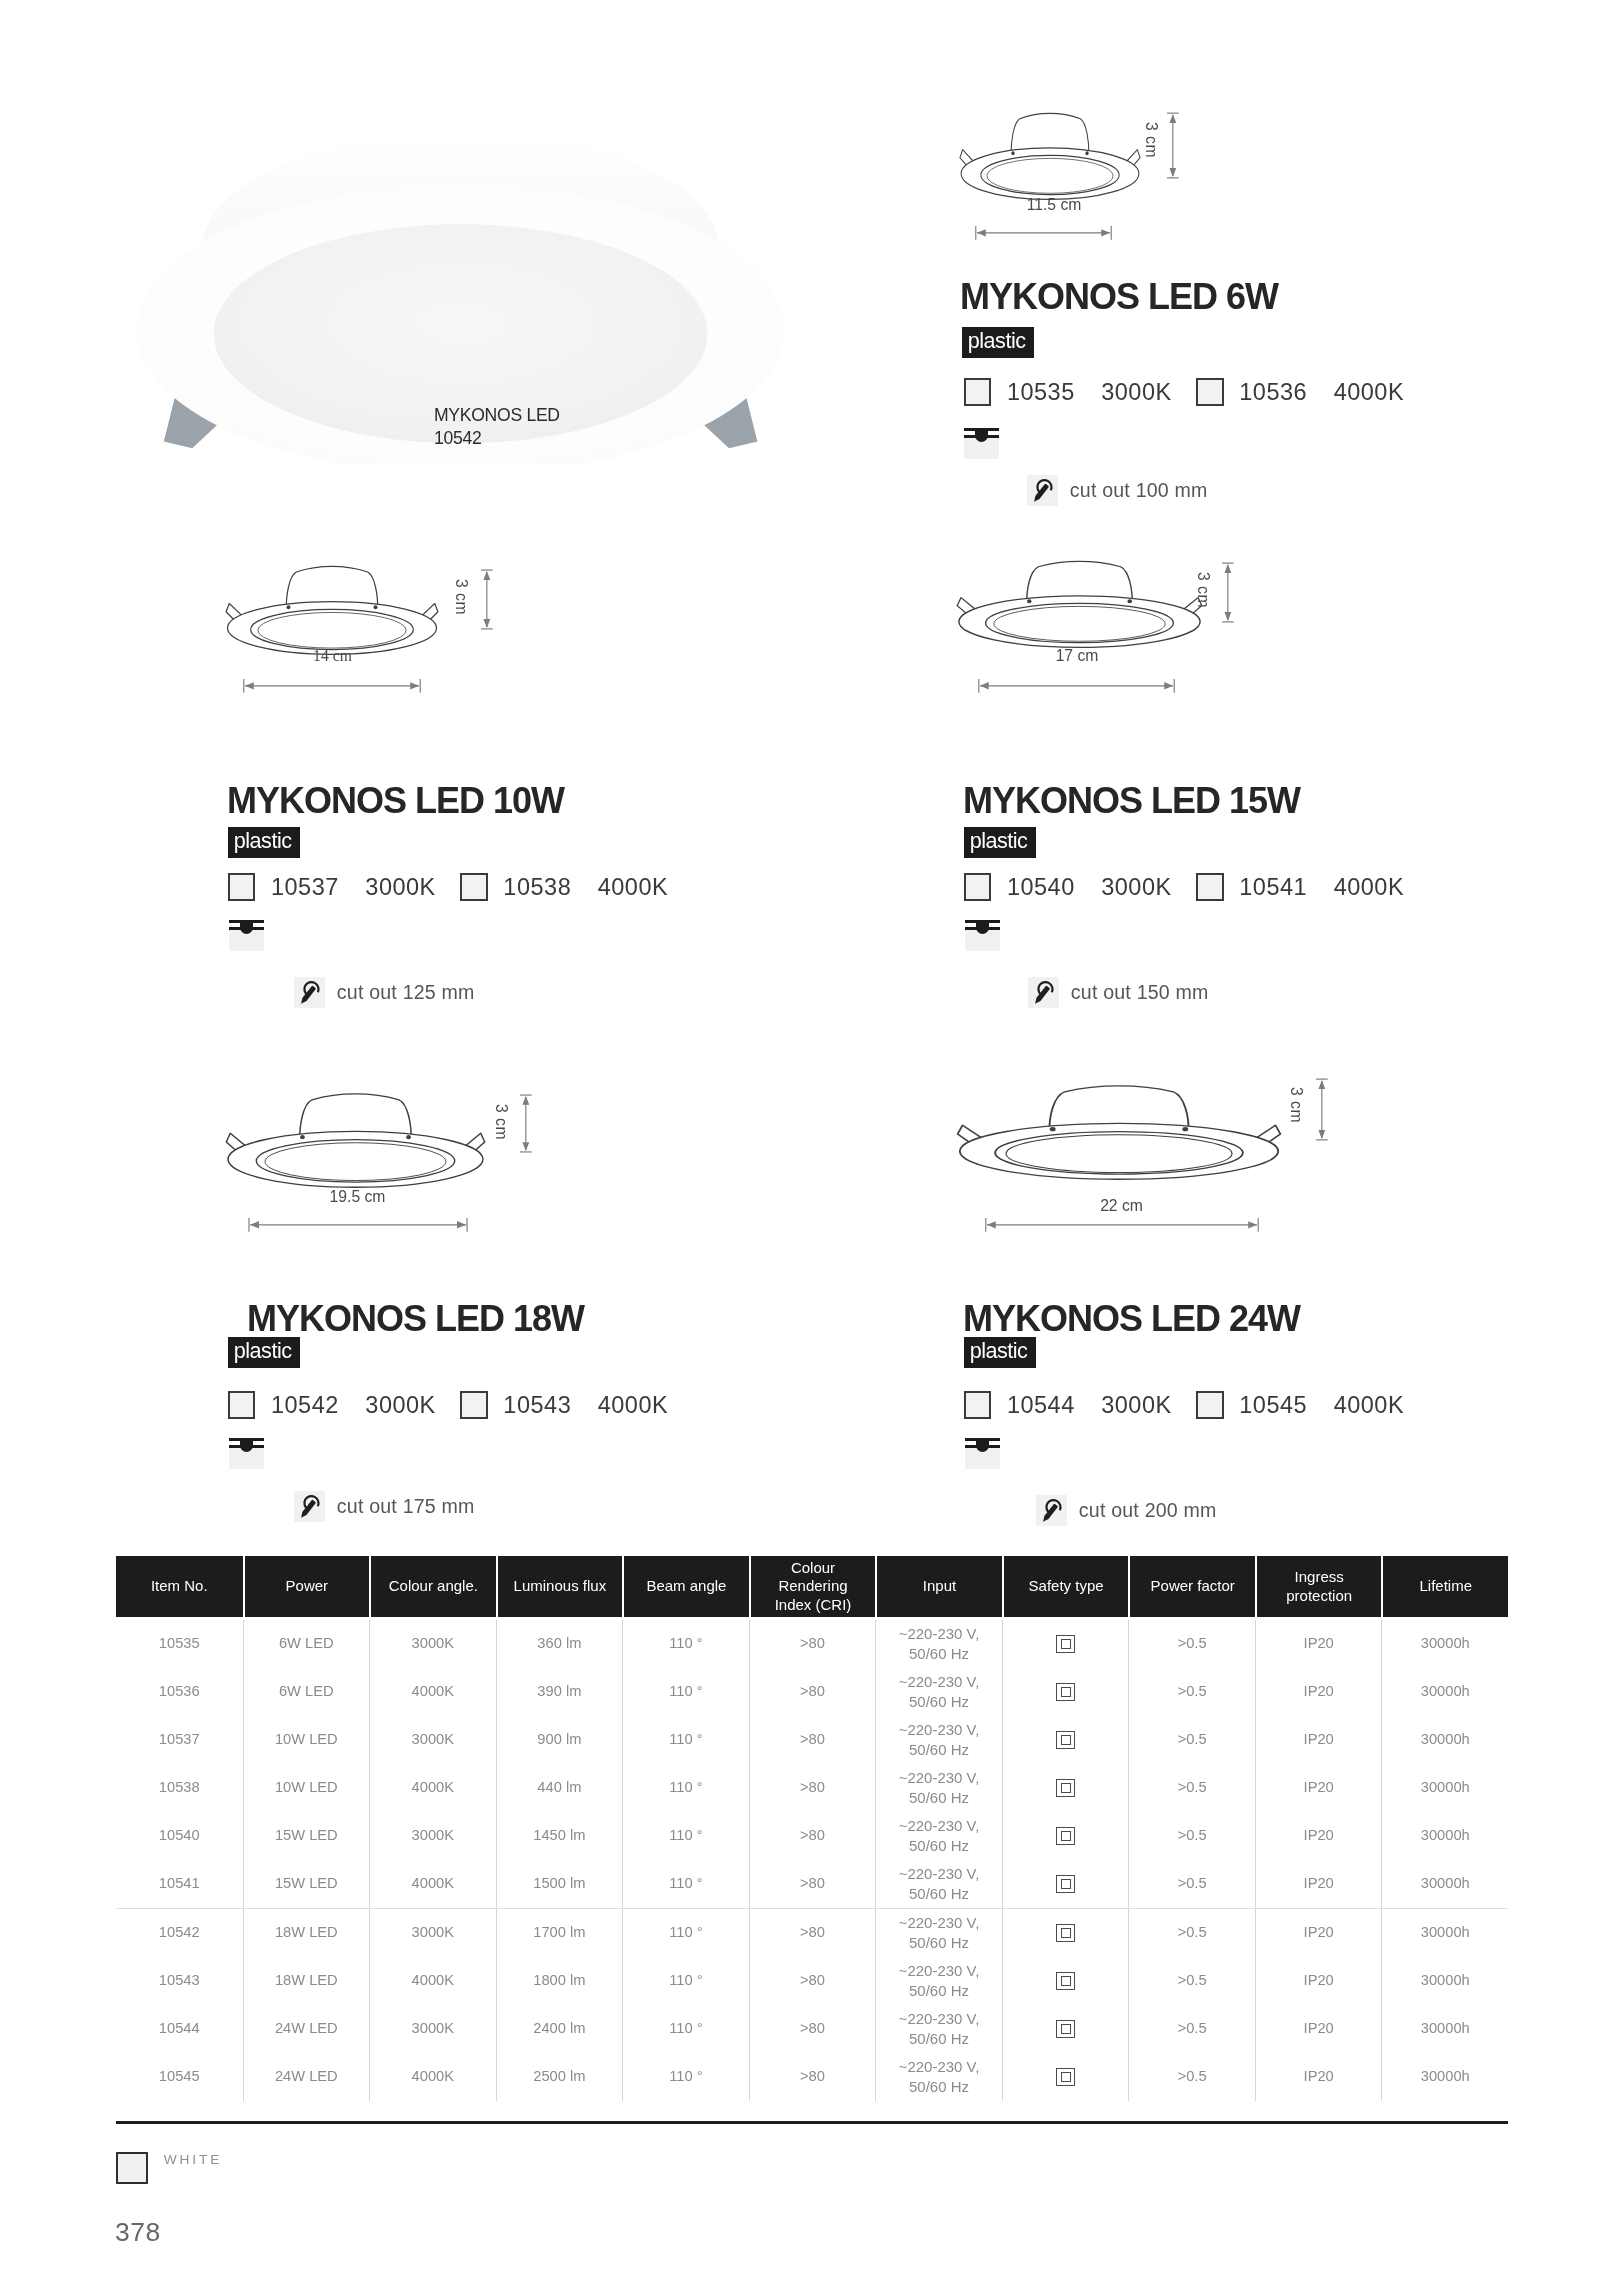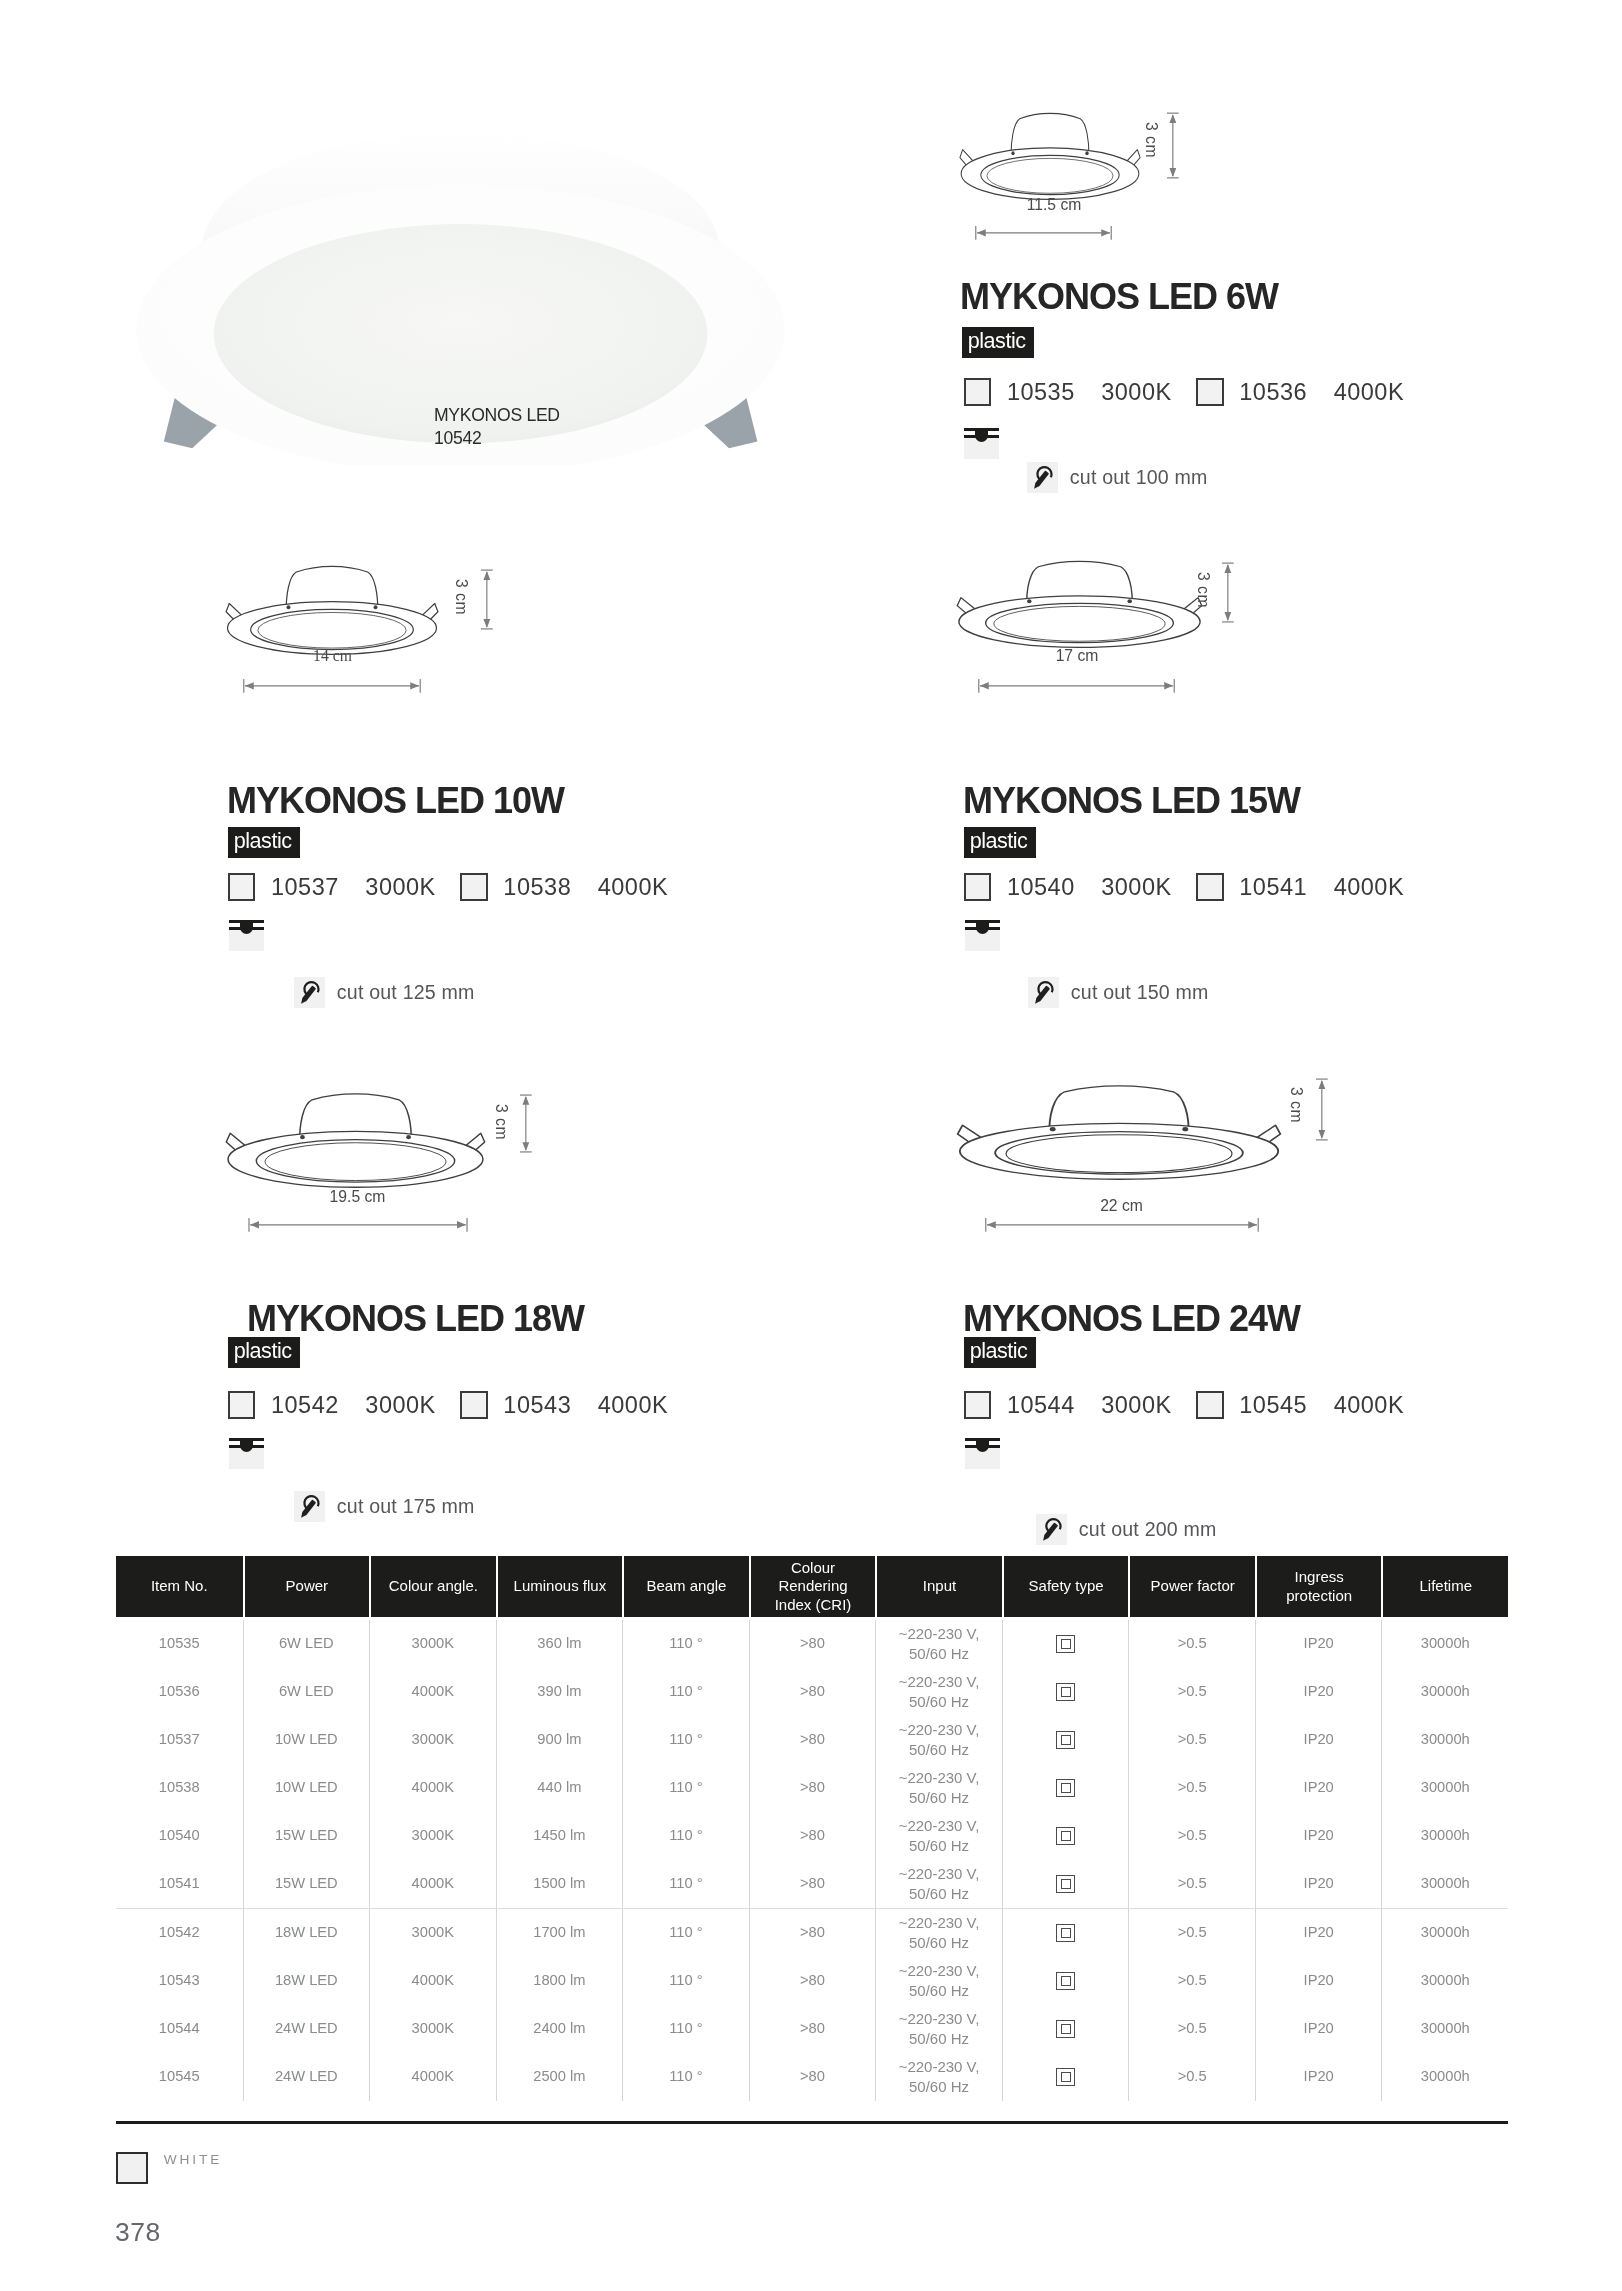--- a/index.html
+++ b/index.html
@@ -37,21 +37,21 @@
   #sec-6w{left:956px;top:98px;width:431px;height:441px;}
   #sec-6w .lamp{left:2.9px;top:7.8px;width:182px;height:96px;}
   #sec-6w .vdim{left:209px;top:13.7px;}
   #sec-6w .vlabel{left:186px;top:23.5px;}
   #sec-6w .hlabel{left:39px;top:98px;width:118px;}
   #sec-6w .hdim{left:18.6px;top:127px;}
   #sec-6w .sec-title{left:3.9px;top:178px;}
   #sec-6w .tag{left:5.9px;top:229px;}
   #sec-6w .variants{left:7.8px;top:280px;}
   #sec-6w .mount{left:7.8px;top:330px;}
-  #sec-6w .cutout{left:71px;top:364px;justify-content:center;}
+  #sec-6w .cutout{left:71px;top:377px;justify-content:center;}
 
   #sec-10w{left:225px;top:549px;width:451px;height:480px;}
   #sec-10w .lamp{left:0;top:9.8px;width:214px;height:98px;}
   #sec-10w .vdim{left:254px;top:19.6px;}
   #sec-10w .vlabel{left:227px;top:30px;}
   #sec-10w .hlabel{left:29px;top:98px;width:157px;font-family:Liberation Serif, serif;}
   #sec-10w .hdim{left:17.6px;top:129px;}
   #sec-10w .sec-title{left:2px;top:231px;}
   #sec-10w .tag{left:2.9px;top:278px;}
   #sec-10w .variants{left:2.9px;top:324px;}
@@ -85,21 +85,21 @@
   #sec-24w{left:956px;top:1078px;width:470px;height:480px;}
   #sec-24w .lamp{left:0;top:0;width:326px;height:104px;}
   #sec-24w .vdim{left:358px;top:0;}
   #sec-24w .vlabel{left:331px;top:8.8px;}
   #sec-24w .hlabel{left:87px;top:119px;width:157px;}
   #sec-24w .hdim{left:29px;top:139px;}
   #sec-24w .sec-title{left:6.9px;top:220px;}
   #sec-24w .tag{left:7.8px;top:259px;}
   #sec-24w .variants{left:7.8px;top:313px;}
   #sec-24w .mount{left:8.8px;top:360px;}
-  #sec-24w .cutout{left:72px;top:436px;padding-left:8px;}
+  #sec-24w .cutout{left:72px;top:417px;padding-left:8px;}
 
   
   .spec-table{position:absolute;left:116px;top:1556px;width:1392px;}
   .thead{display:grid;grid-template-columns:repeat(11,1fr);background:#1c1c1a;height:61px;}
   .thcell{display:flex;align-items:center;justify-content:center;text-align:center;color:#ffffff;
           font-size:15px;line-height:1.22;border-left:2px solid #ffffff;padding:0 7.8px;box-sizing:border-box;}
   .thcell:first-child{border-left:none;}
   .tbody{margin-top:2.9px;}
   .trow{display:grid;grid-template-columns:repeat(11,1fr);}
   .trow:nth-child(7){border-top:1px solid #dedede;}

